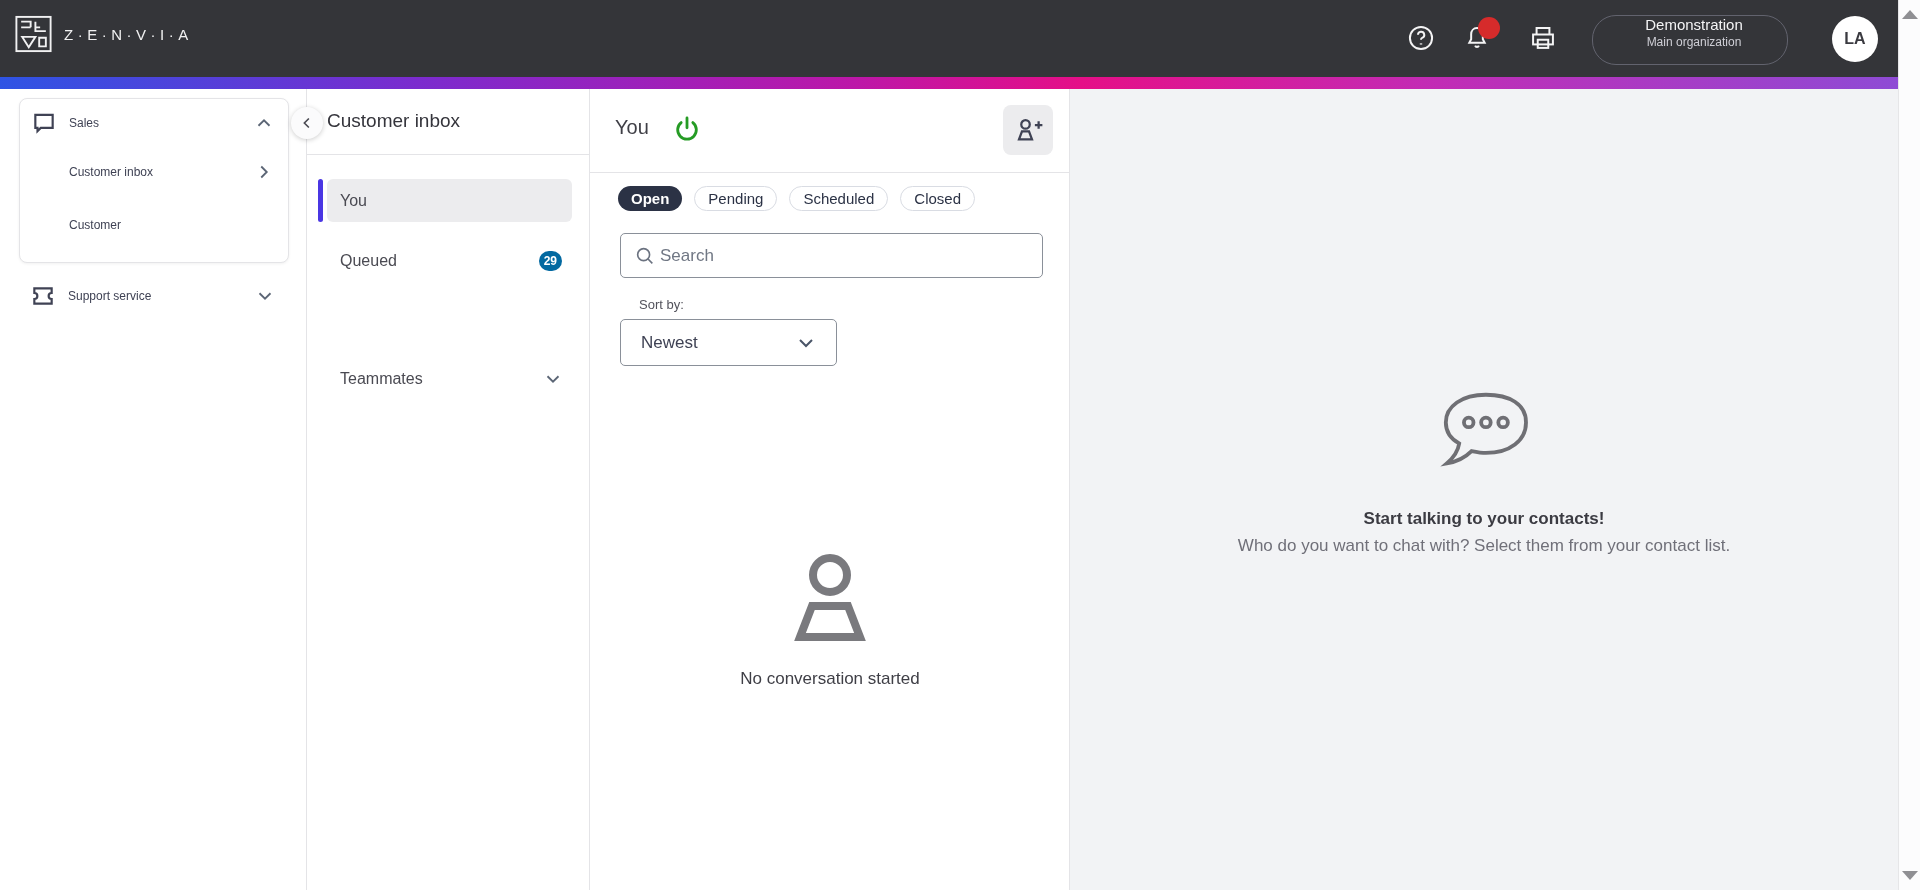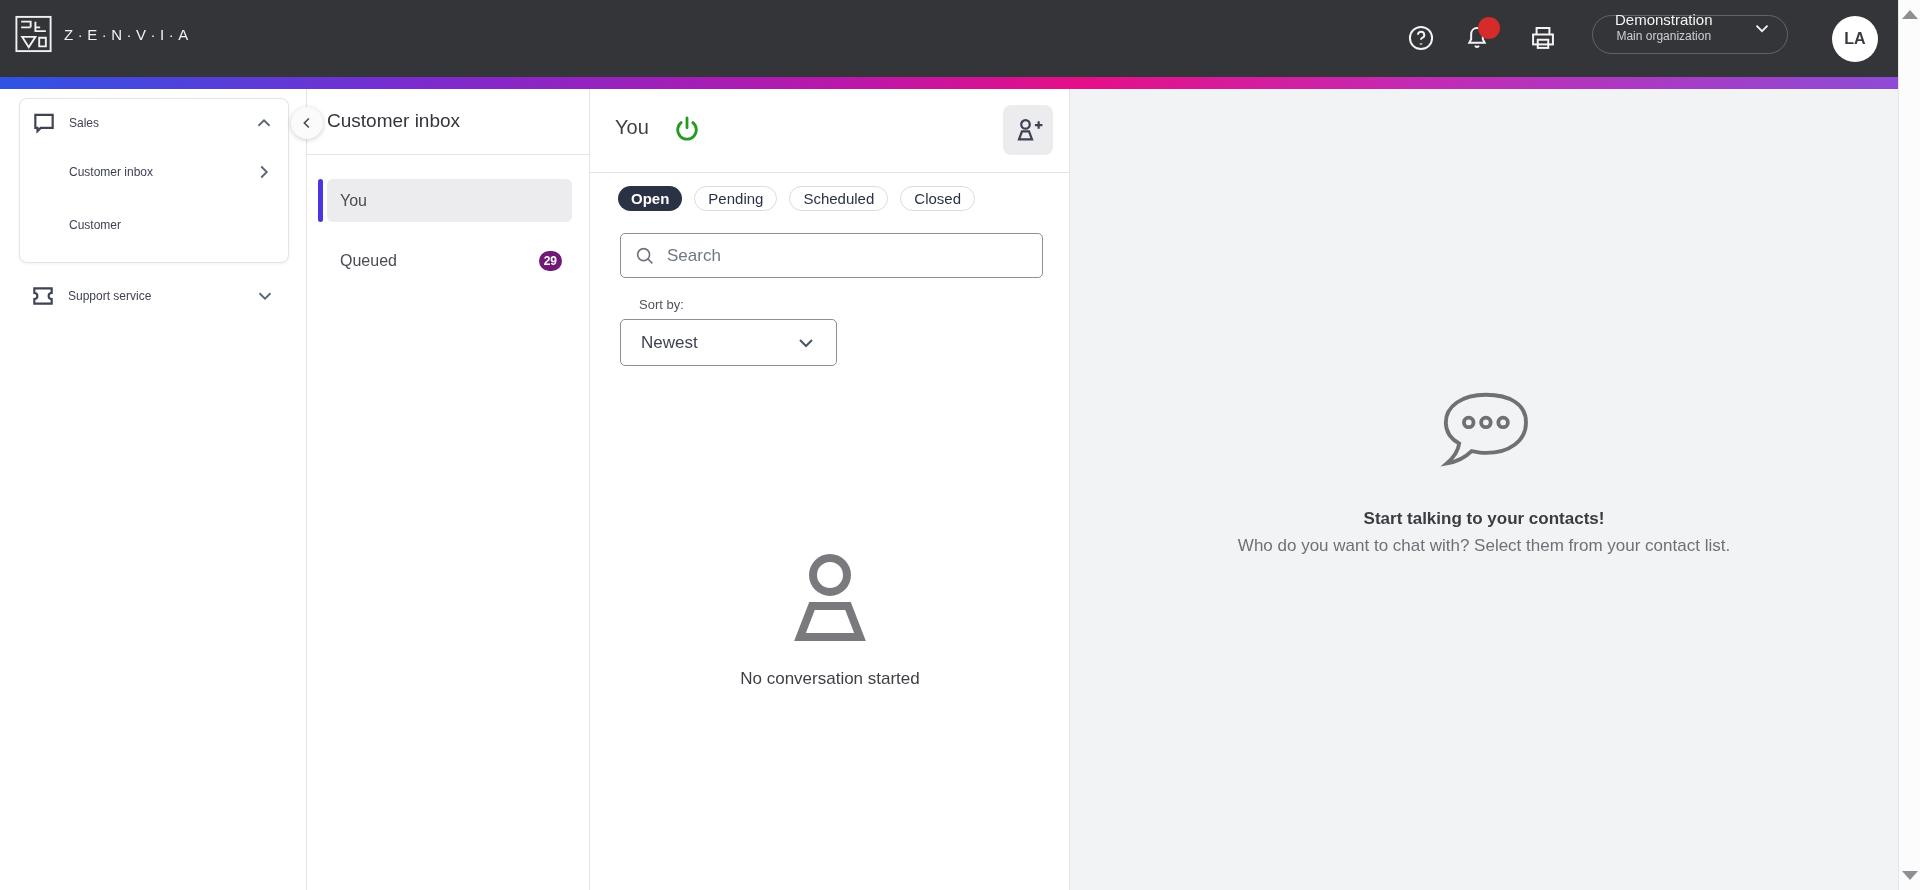--- a/index.html
+++ b/index.html
@@ -10,23 +10,23 @@
   .topbar { position:absolute; left:0; top:0; width:1898px; height:77px; background:#343539; }
   .brand { position:absolute; left:14px; top:15px; display:flex; align-items:center; gap:11px; }
   .brand svg { display:block; }
   .brand-word { color:#f1f1f2; font-size:15px; letter-spacing:4.5px; font-weight:400; }
   .tb-icon { position:absolute; top:24px; width:28px; height:28px; color:#f4f4f5; cursor:pointer; }
   .tb-icon svg { width:28px; height:28px; display:block; }
   .tb-help { left:1407px; }
   .tb-bell { left:1463px; }
   .tb-print { left:1529px; }
   .bell-dot { position:absolute; top:-7px; right:-9px; width:22px; height:22px; border-radius:50%; }
-  .org-pill { position:absolute; left:1592px; top:15px; width:196px; height:39px; border:1px solid #62636e;
+  .org-pill { position:absolute; left:1592px; top:15px; width:196px; height:50px; border:1px solid #62636e;
               border-radius:24px; display:flex; align-items:center; justify-content:space-between;
-              padding:0 14px 14px 22px; cursor:pointer; }
+              padding:0 14px 14px 22px; cursor:pointer;flex-direction:column; }
   .org-text { display:flex; flex-direction:column; align-items:center; line-height:1.25; }
   .org-name { color:#f4f4f5; font-size:15px; }
   .org-sub  { color:#cfcfd6; font-size:12px; }
   .org-pill svg { width:22px; height:22px; color:#f4f4f5; }
   .avatar { position:absolute; left:1832px; top:16px; width:46px; height:46px; border-radius:50%;
             background:#fff; color:#3a3a40; font-weight:bold; font-size:16px;
             display:flex; align-items:center; justify-content:center; cursor:pointer; }
 
   
   .gradbar { position:absolute; left:0; top:77px; width:1898px; height:12px;
@@ -89,21 +89,21 @@
   .addp-btn svg { width:30px; height:30px; }
   .mp-divider { position:absolute; left:0; top:83px; width:480px; height:1px; background:#e4e4e7; }
   .tabs { position:absolute; left:28px; top:97px; display:flex; gap:12px; }
   .tab { height:25px; padding:0 13px; border-radius:13px; display:flex; align-items:center;
          font-size:15px; cursor:pointer; border:1px solid #d9dce3; background:#fff; color:#2b3245; }
   .tab.active { border:none; color:#fff; font-weight:bold; }
   .search-box { position:absolute; left:30px; top:144px; width:423px; height:45px; border:1px solid #8a9099;
                 border-radius:5px; display:flex; align-items:center; }
   .search-box svg { width:22px; height:22px; margin-left:13px; color:#6b7280; flex:none; }
   .search-input { border:none; outline:none; background:transparent; font-size:17px; color:#3f4254;
-                  margin-left:11px; width:360px; }
+                  margin-left:4px; width:360px; }
   .search-input::placeholder { color:#707784; }
   .sort-label { position:absolute; left:49px; top:208px; font-size:13px; color:#52525b; }
   .sort-dd { position:absolute; left:30px; top:230px; width:217px; height:47px; border:1px solid #8a9099;
              border-radius:5px; display:flex; align-items:center; justify-content:space-between;
              padding:0 18px 0 20px; cursor:pointer; }
   .sort-value { font-size:17px; color:#3f4254; }
   .sort-dd svg { width:24px; height:24px; color:#4a5568; }
   .empty-mid { position:absolute; left:0; top:460px; width:480px; display:flex; flex-direction:column;
                align-items:center; }
   .empty-mid svg { width:112px; height:100px; color:#7a7a7e; }
@@ -222,21 +222,29 @@
       </div>
       <div class="p2-title">Customer inbox</div>
       <div class="p2-divider"></div>
 
       <div class="inbox-item item-you">
         <span class="sel-bar" style="background:#4a36e3"></span>
         <span class="inbox-label">You</span>
       </div>
       <div class="inbox-item item-queued">
         <span class="inbox-label">Queued</span>
-        <span class="badge" style="background:#701a75">29</span>
+        <span class="badge" style="background:#0369a1">29</span>
+      </div>
+      <div class="inbox-item item-teammates">
+        <span class="inbox-label">Teammates</span>
+        <span class="item-chev">
+          <svg viewBox="0 0 24 24" fill="none" stroke="currentColor" stroke-width="2">
+              <polyline points="6,9 12,15 18,9"></polyline>
+            </svg>
+        </span>
       </div>
     </div>
 
     <div class="mainp">
       <div class="mp-title">You</div>
       <div class="power-btn">
         <svg viewBox="0 0 24 24" fill="none" stroke="#259b24" stroke-width="2.4" stroke-linecap="round">
           <path d="M7 6.5 A8 8 0 1 0 17 6.5"></path>
           <line x1="12" y1="2.5" x2="12" y2="11"></line>
         </svg>

